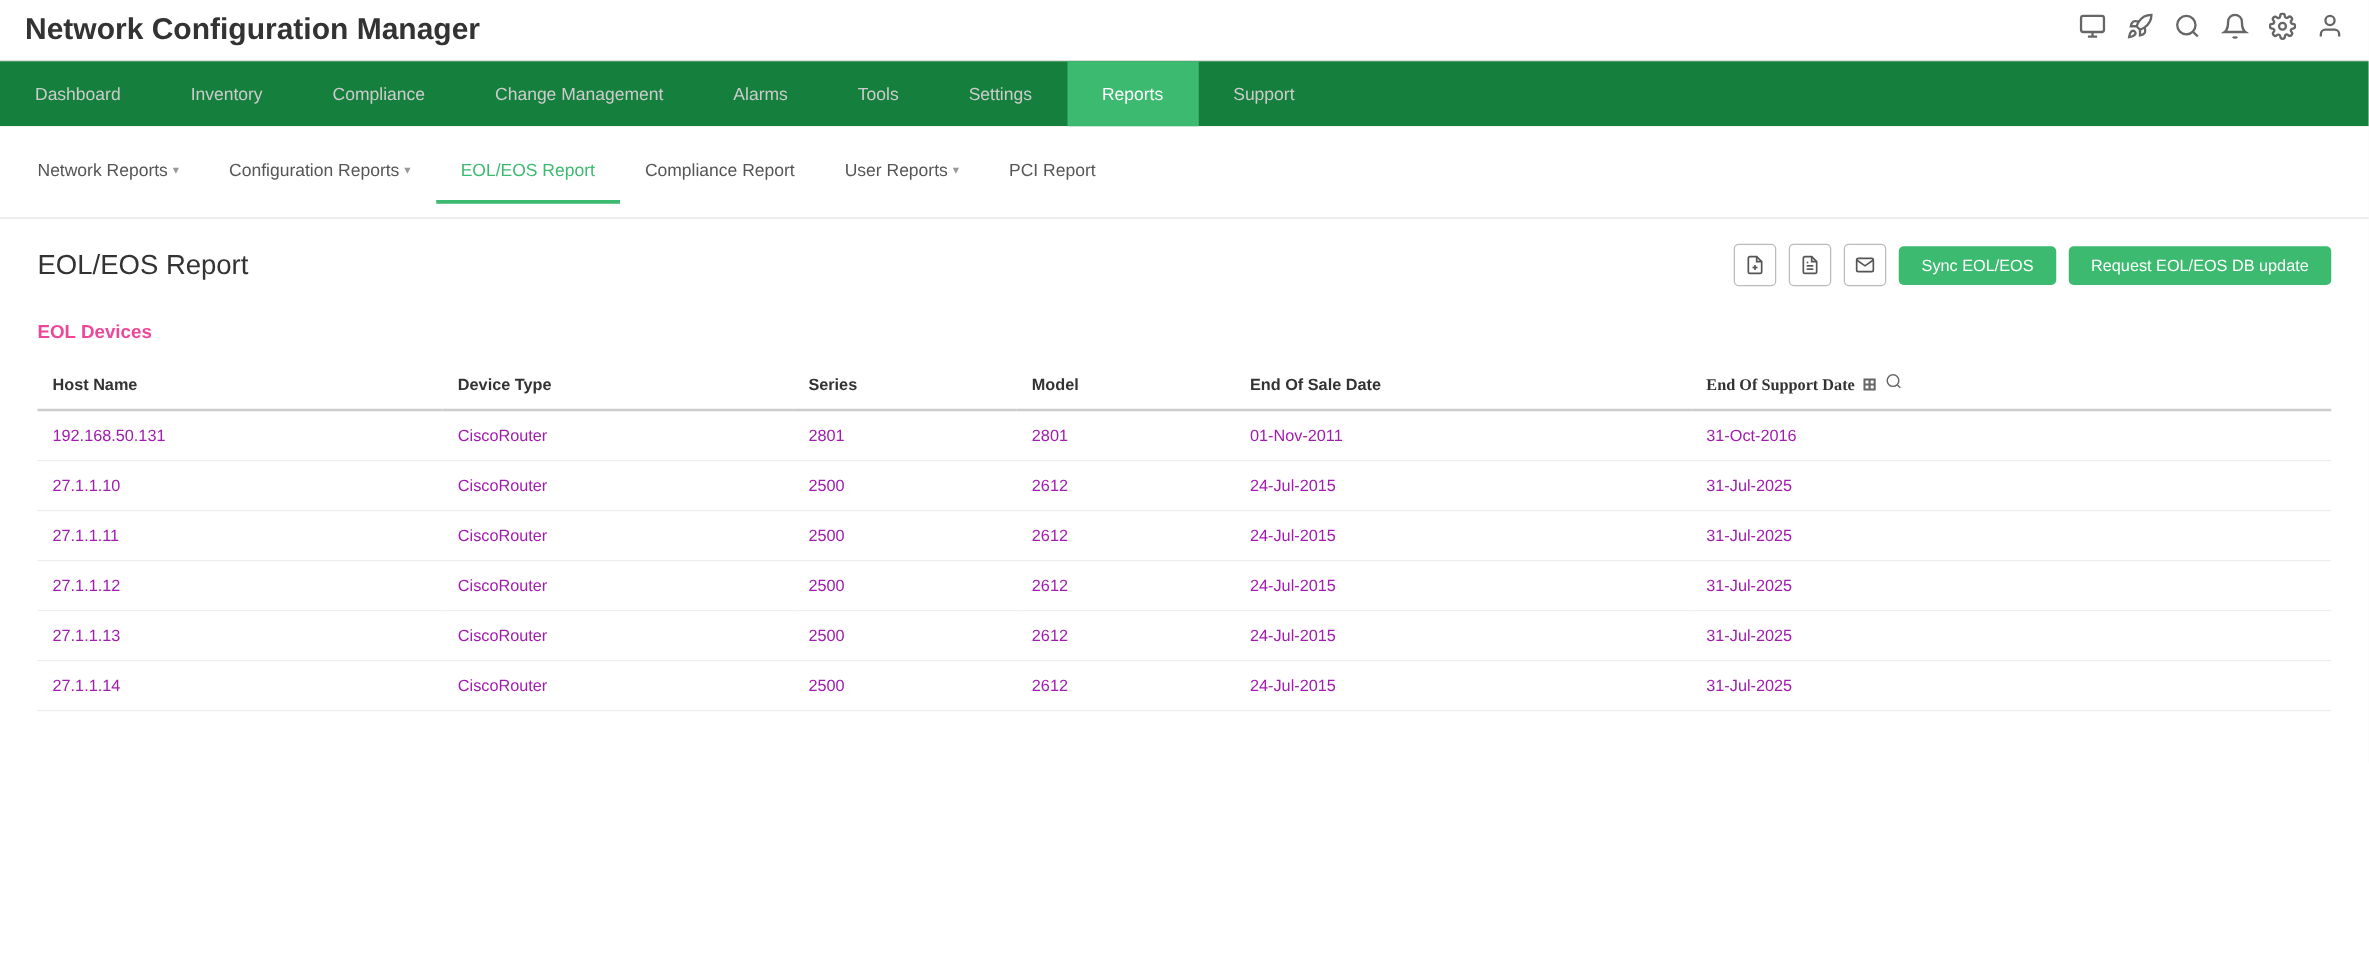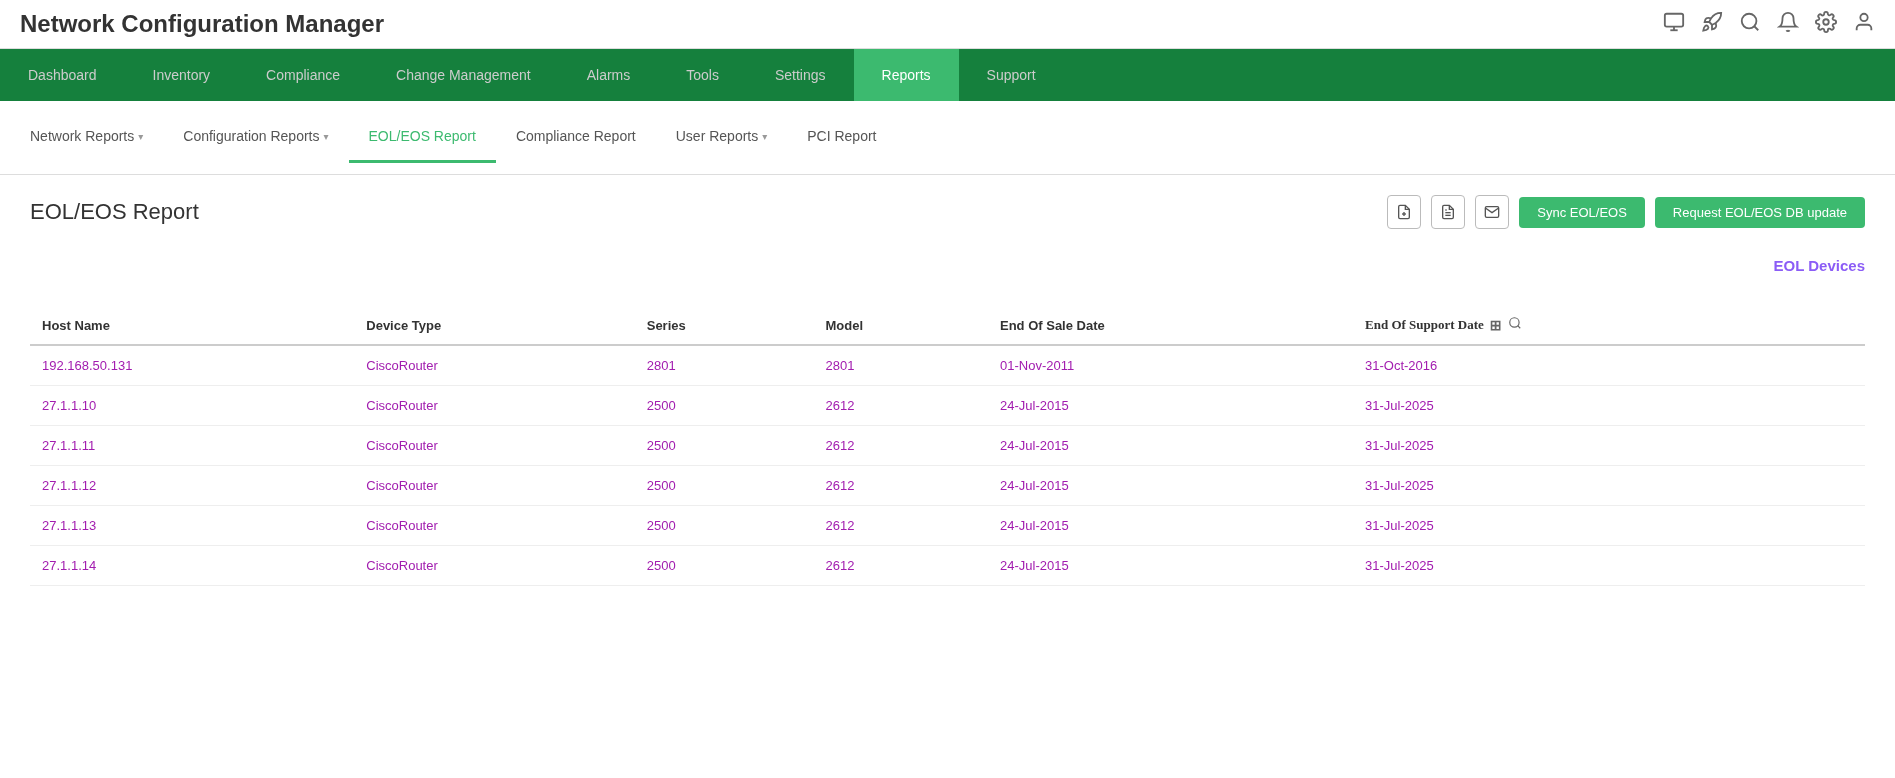--- a/index.html
+++ b/index.html
@@ -116,24 +116,23 @@
       border-radius: 4px;
       cursor: pointer;
       font-size: 13px;
       white-space: nowrap;
     }
 
     
     .section-title {
       font-size: 15px;
       font-weight: bold;
-      color: #8b5cf6;
-      margin-bottom: 28px;
+      color: #ec4899;
+      margin-bottom: 10px;
       padding: 4px 0;
-      text-align: right;
     }
 
     
     .data-table {
       width: 100%;
       border-collapse: collapse;
       font-size: 13px;
     }
     .data-table thead tr {
       border-bottom: 2px solid #ccc;

